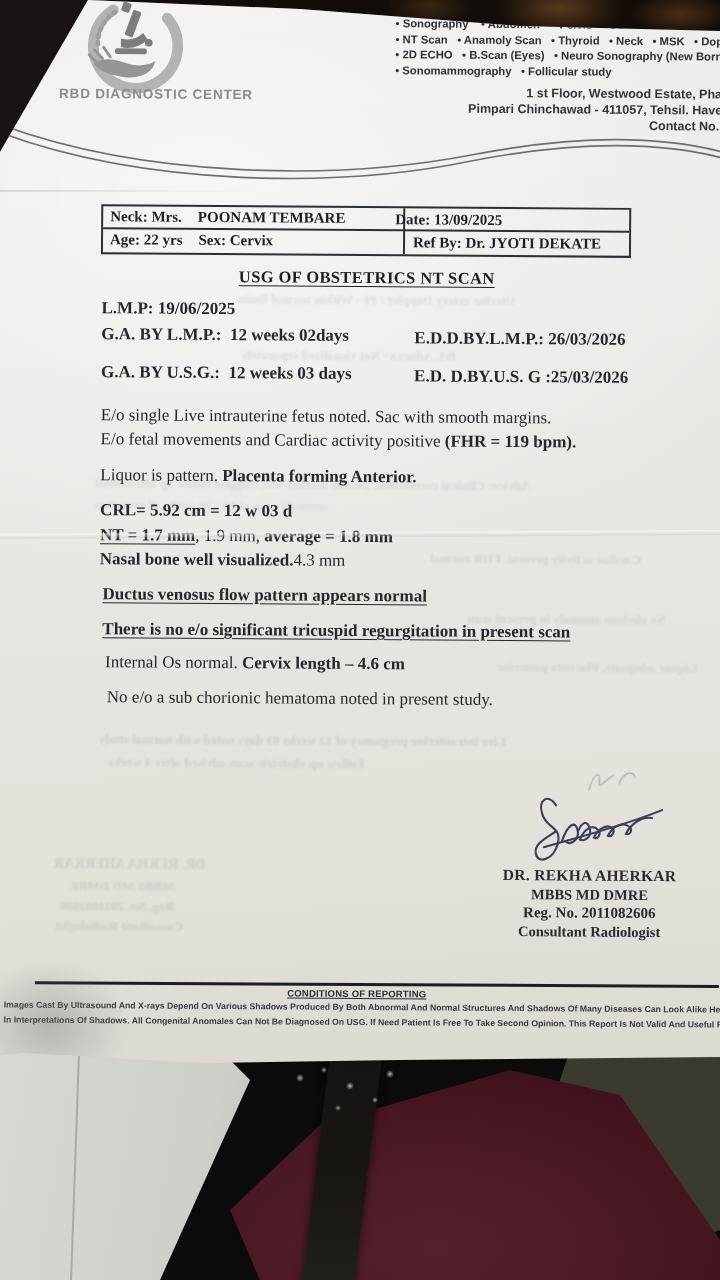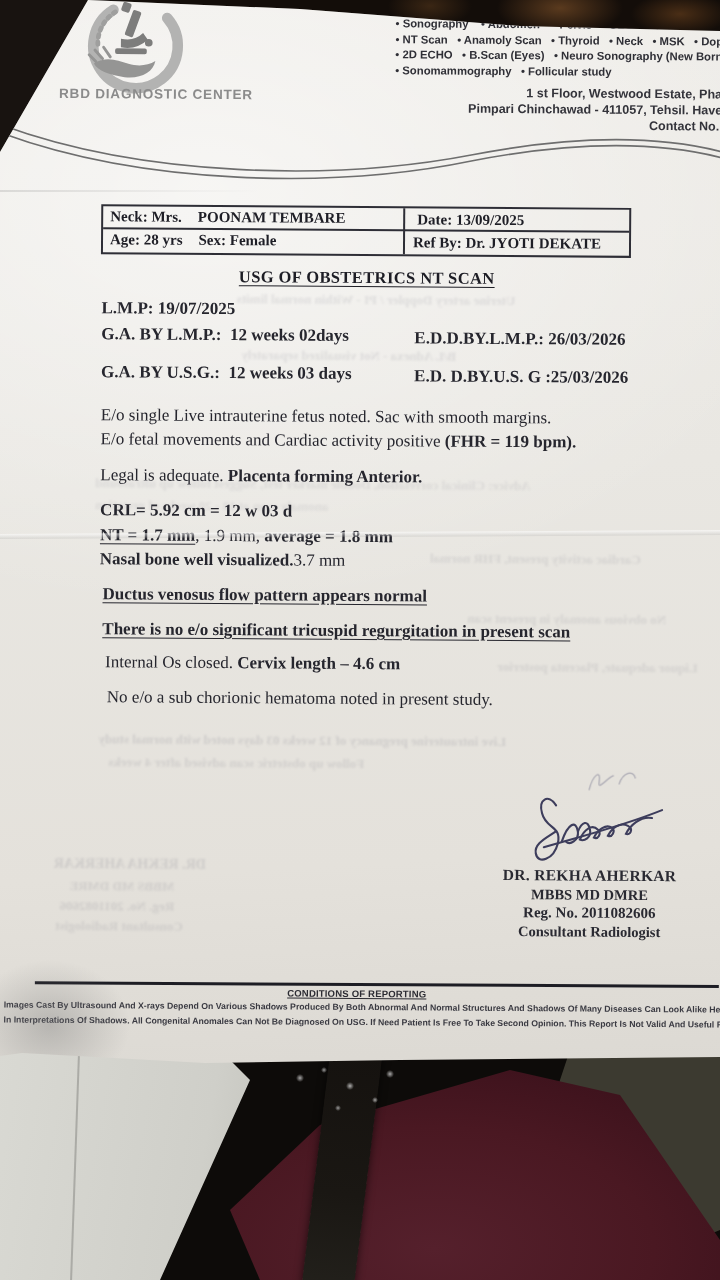--- a/index.html
+++ b/index.html
@@ -100,21 +100,21 @@
   .ptable{
     position:absolute;left:99px;top:206px;width:526px;height:46px;
     border:2px solid #2e2e36;
     font-family:"Liberation Serif",serif;font-weight:bold;font-size:15px;color:#1e1e26;
   }
   .ptable .hline{position:absolute;left:0;top:21px;width:100%;height:2px;background:#2e2e36;}
   .ptable .vline{position:absolute;left:300px;top:0;width:2px;height:100%;background:#2e2e36;}
   .pcell{position:absolute;white-space:pre;}
   .c-name{left:7px;top:2px;}
   .c-age{left:7px;top:25px;}
-  .c-date{left:314px;top:3px;}
+  .c-date{left:292px;top:3px;}
   .c-ref{left:310px;top:26px;}
   .gap{display:inline-block;width:16px;}
   
   .serif{font-family:"Liberation Serif",serif;color:#26262e;}
   .rtitle{
     position:absolute;left:100px;top:268px;width:530px;text-align:center;
     font-family:"Liberation Serif",serif;font-weight:bold;font-size:16.5px;letter-spacing:.4px;
     color:#1d1d25;text-decoration:underline;text-underline-offset:3px;
   }
   .rline{position:absolute;font-size:17px;white-space:pre;}
@@ -220,44 +220,44 @@
 
     <svg class="swoosh" viewBox="0 0 720 72">
       <path d="M0,12 C140,62 330,66 470,38 C580,16 660,18 722,34" stroke="#6e6e6e" stroke-width="1.6" fill="none"></path>
       <path d="M0,20 C140,70 330,74 470,44 C580,22 660,24 722,40" stroke="#6e6e6e" stroke-width="1.6" fill="none"></path>
     </svg>
 
     <div class="ptable">
       <div class="hline"></div>
       <div class="vline"></div>
       <div class="pcell c-name"><span>Neck: Mrs.</span><span class="gap"></span><span>POONAM TEMBARE</span></div>
-      <div class="pcell c-age"><span>Age: 28 yrs</span><span class="gap"></span><span>Sex: Female</span></div>
+      <div class="pcell c-age"><span>Age: 22 yrs</span><span class="gap"></span><span>Sex: Cervix</span></div>
       <div class="pcell c-date">Date: 13/09/2025</div>
       <div class="pcell c-ref">Ref By: Dr. JYOTI DEKATE</div>
     </div>
 
     <div class="rtitle">USG OF OBSTETRICS NT SCAN</div>
 
-    <div class="rline serif l-lmp">L.M.P: 19/07/2025</div>
+    <div class="rline serif l-lmp">L.M.P: 19/06/2025</div>
     <div class="rline serif l-galmp">G.A. BY L.M.P.:  12 weeks 02days</div>
     <div class="rline serif l-eddlmp">E.D.D.BY.L.M.P.: 26/03/2026</div>
     <div class="rline serif l-gausg">G.A. BY U.S.G.:  12 weeks 03 days</div>
     <div class="rline serif l-eddusg">E.D. D.BY.U.S. G :25/03/2026</div>
 
     <div class="rline serif l-f1">E/o single Live intrauterine fetus noted. Sac with smooth margins.</div>
     <div class="rline serif l-f2"><span>E/o fetal movements and Cardiac activity positive </span><span class="b">(FHR = 119 bpm).</span></div>
-    <div class="rline serif l-liq"><span>Legal is adequate. </span><span class="b">Placenta forming Anterior.</span></div>
+    <div class="rline serif l-liq"><span>Liquor is pattern. </span><span class="b">Placenta forming Anterior.</span></div>
 
     <div class="rline serif l-crl">CRL= 5.92 cm = 12 w 03 d</div>
     <div class="rline serif l-nt"><span class="b u">NT = 1.7 mm</span><span>, 1.9 mm, </span><span class="b">average = 1.8 mm</span></div>
-    <div class="rline serif l-nasal"><span class="b">Nasal bone well visualized.</span><span>3.7 mm</span></div>
+    <div class="rline serif l-nasal"><span class="b">Nasal bone well visualized.</span><span>4.3 mm</span></div>
 
     <div class="rline serif l-ductus">Ductus venosus flow pattern appears normal</div>
     <div class="rline serif l-tri">There is no e/o significant tricuspid regurgitation in present scan</div>
-    <div class="rline serif l-os"><span>Internal Os closed. </span><span class="b">Cervix length – 4.6 cm</span></div>
+    <div class="rline serif l-os"><span>Internal Os normal. </span><span class="b">Cervix length – 4.6 cm</span></div>
     <div class="rline serif l-hem">No e/o a sub chorionic hematoma noted in present study.</div>
 
     <div class="ghost g0">Uterine artery Doppler / PI - Within normal limits</div>
     <div class="ghost g1">B/L Adnexa - Not visualized separately</div>
     <div class="ghost g2">Advice: Clinical correlation, Double marker test, Suggest follow up ultrasound</div>
     <div class="ghost g3">anomaly scan at 18 - 20 weeks of gestation</div>
     <div class="ghost g4">Cardiac activity present, FHR normal</div>
     <div class="ghost g5">No obvious anomaly in present scan</div>
     <div class="ghost g6">Liquor adequate, Placenta posterior</div>
     <div class="ghost g7">Live intrauterine pregnancy of 12 weeks 03 days noted with normal study</div>

